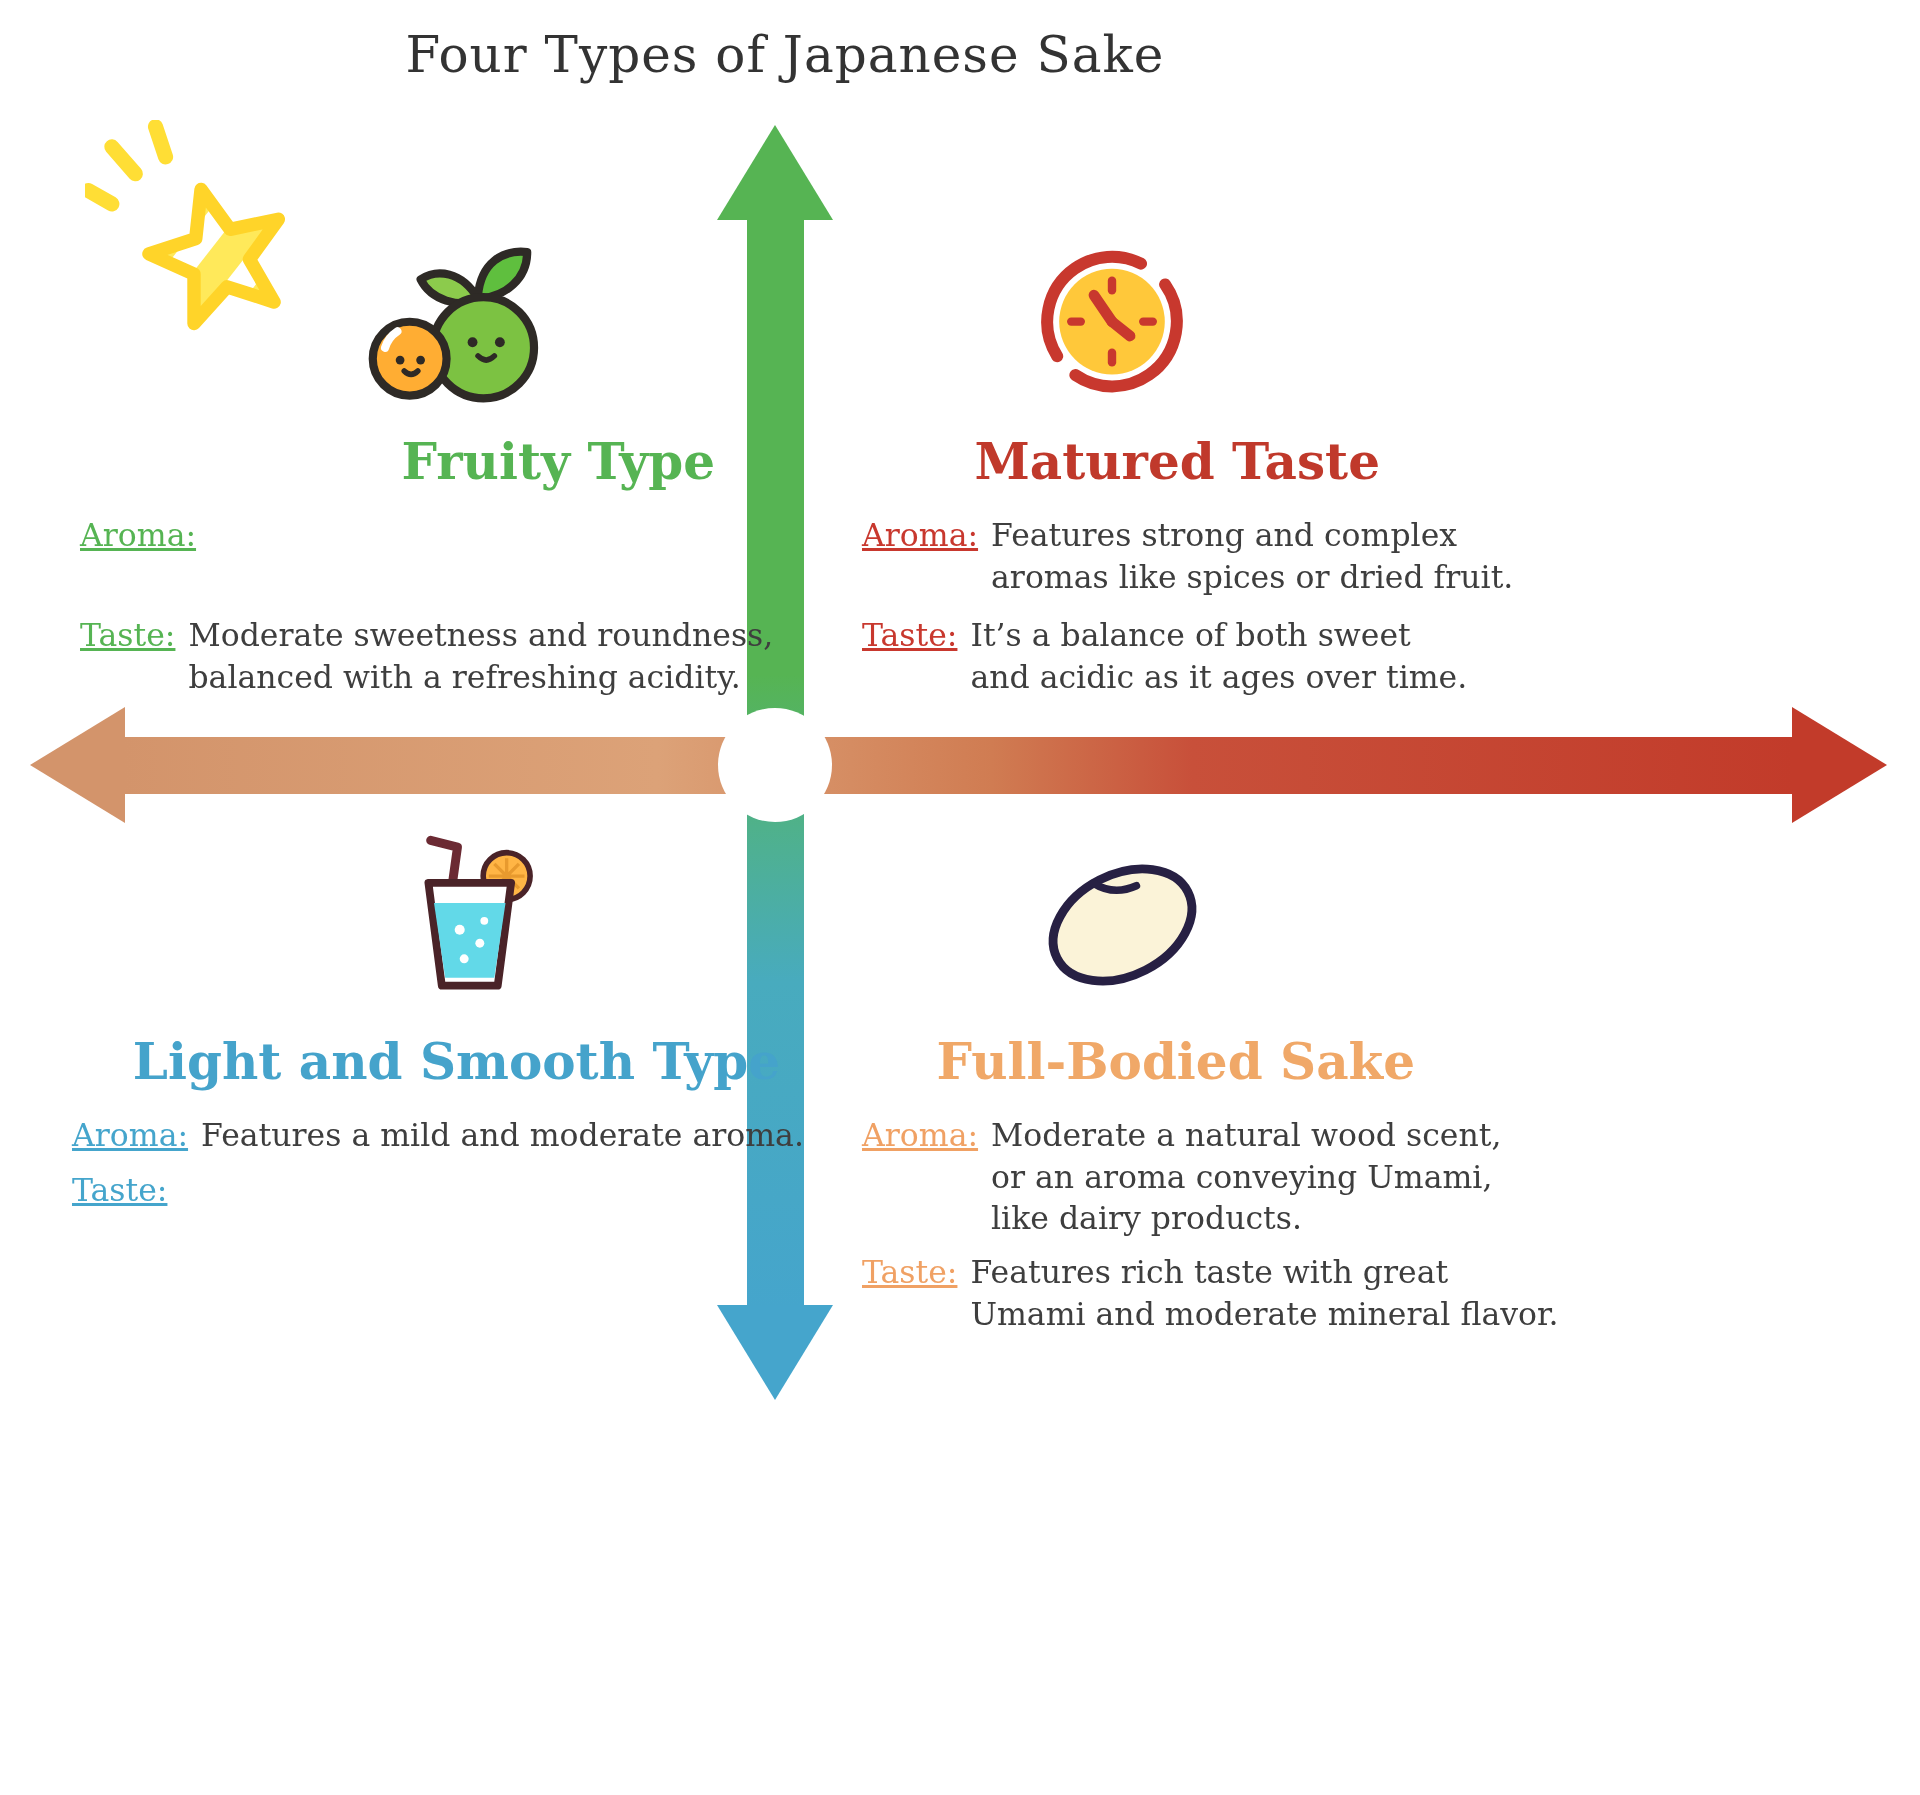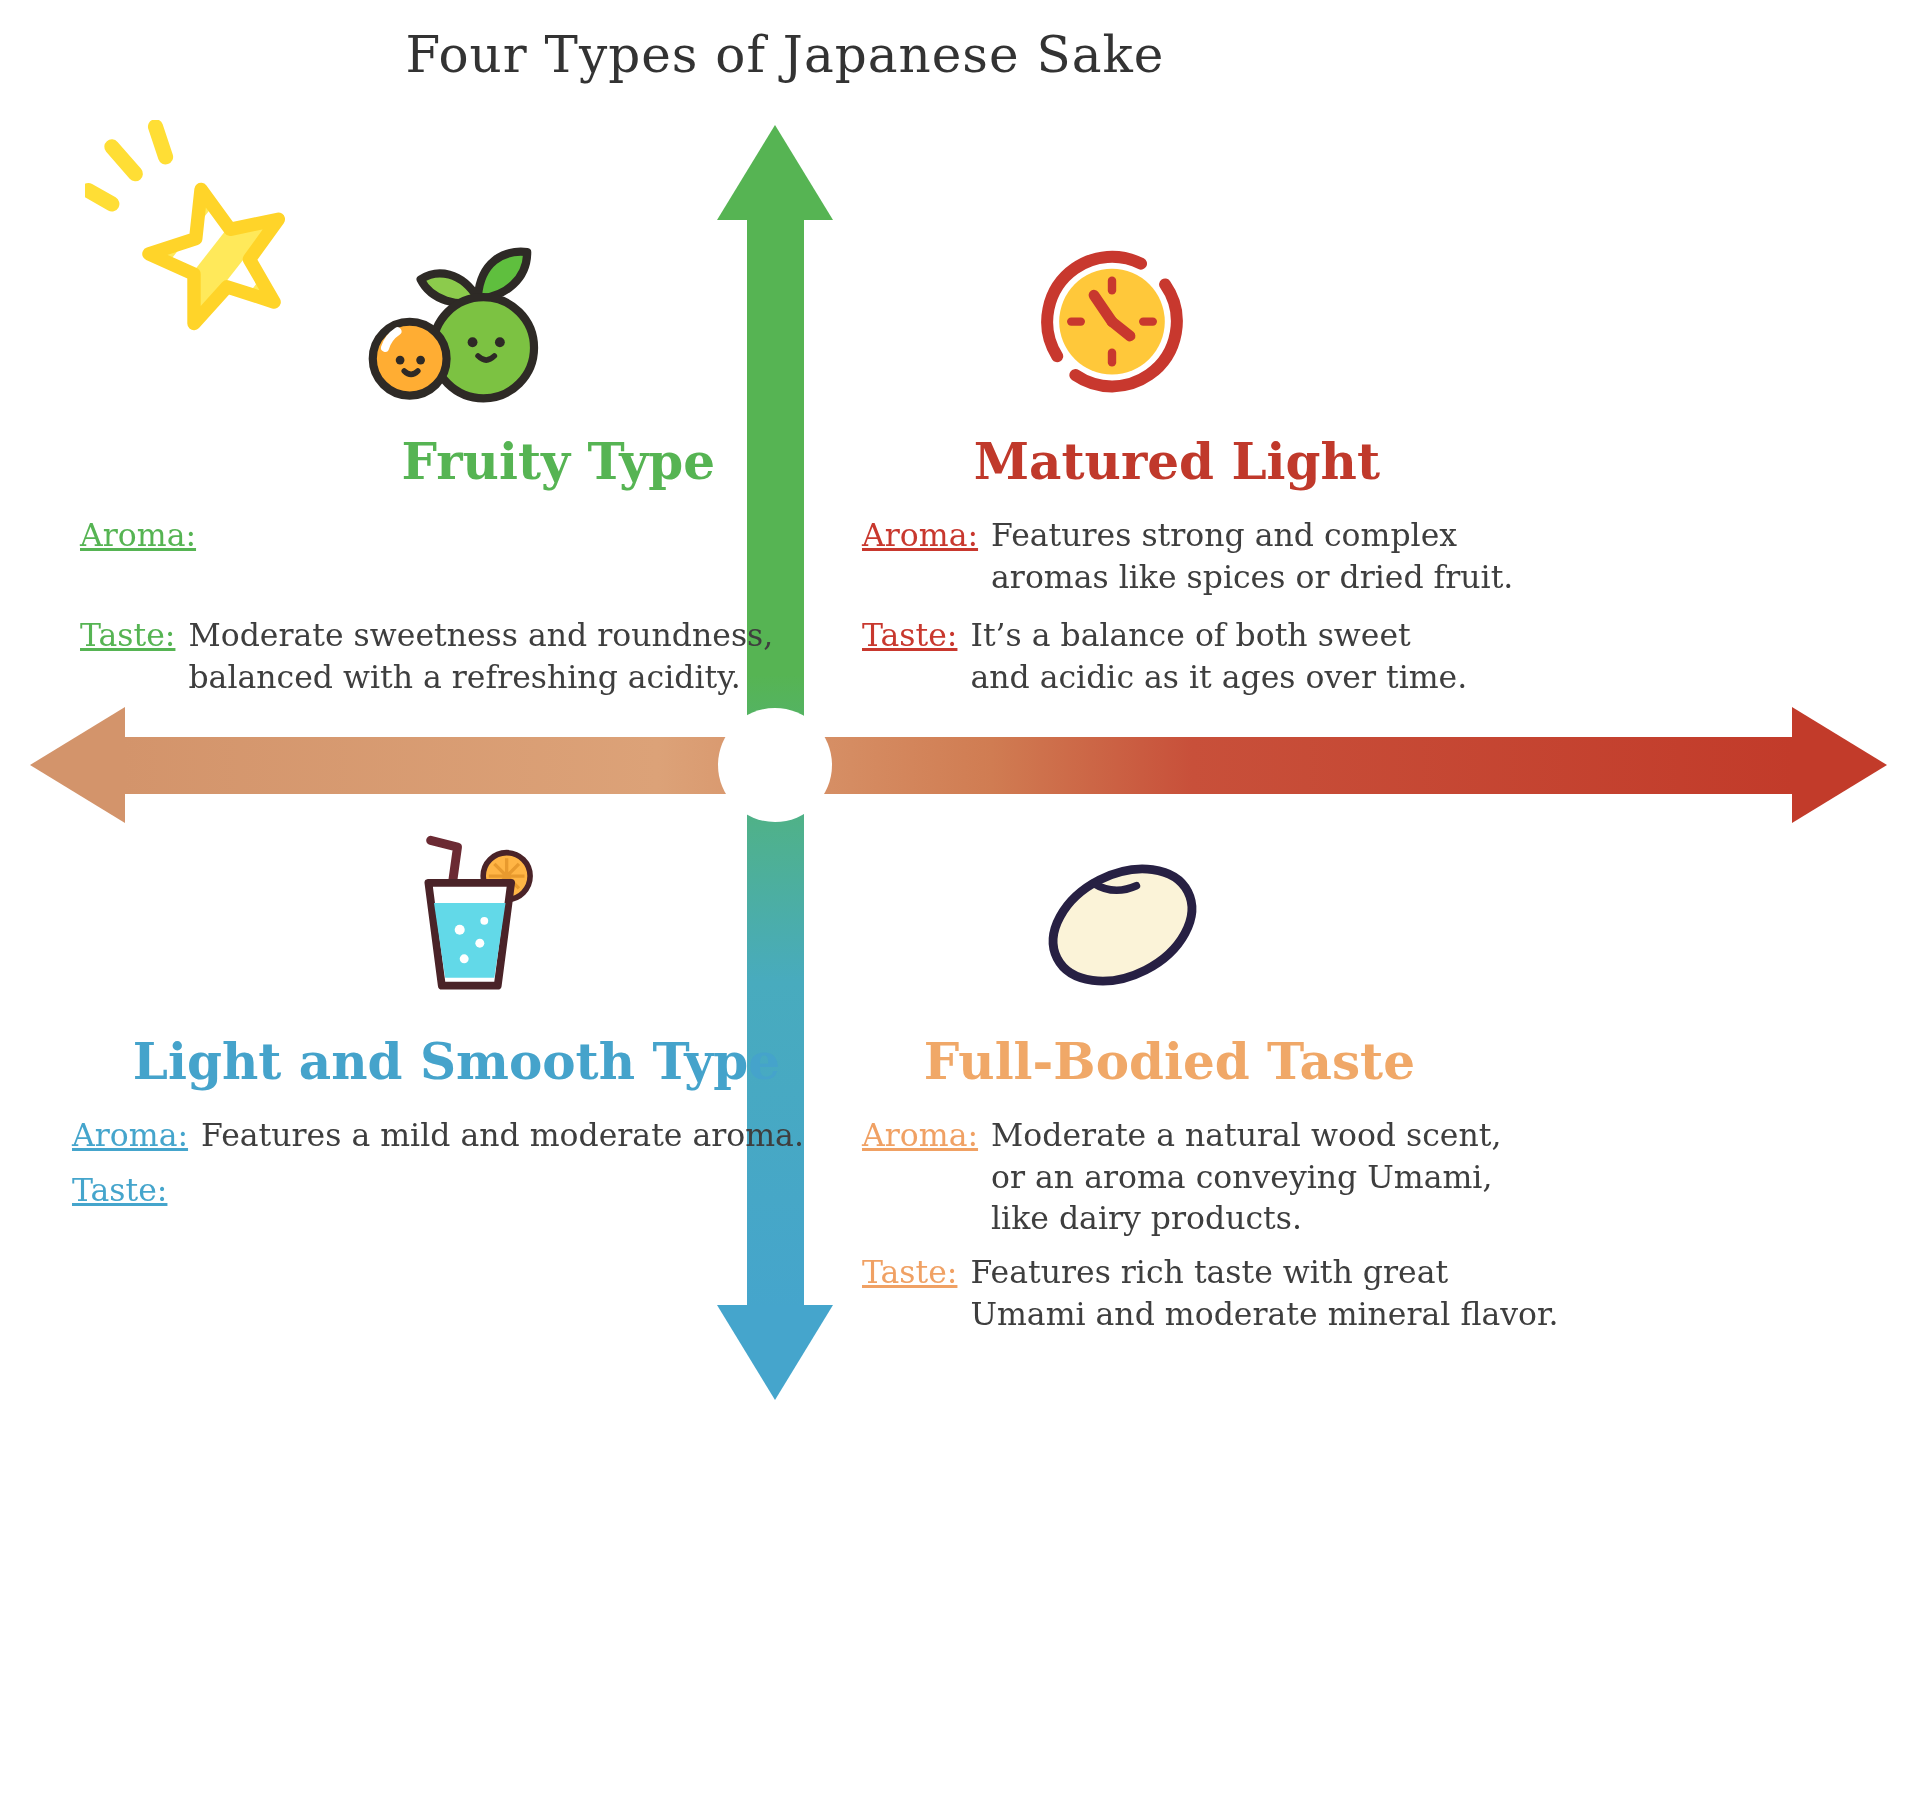--- a/index.html
+++ b/index.html
@@ -148,21 +148,21 @@
     <circle cx="75" cy="78" r="44" fill="#FFC83A"></circle>
     <circle cx="75" cy="78" r="54" fill="none" stroke="#C8382E" stroke-width="10" stroke-linecap="round" stroke-dasharray="150 22 140 27" transform="rotate(-35 75 78)"></circle>
     <path d="M75,44 L75,52" stroke="#C8382E" stroke-width="7" stroke-linecap="round"></path>
     <path d="M75,104 L75,112" stroke="#C8382E" stroke-width="7" stroke-linecap="round"></path>
     <path d="M41,78 L49,78" stroke="#C8382E" stroke-width="7" stroke-linecap="round"></path>
     <path d="M101,78 L109,78" stroke="#C8382E" stroke-width="7" stroke-linecap="round"></path>
     <path d="M75,78 L60,56" stroke="#C8382E" stroke-width="9" stroke-linecap="round"></path>
     <path d="M75,78 L90,90" stroke="#C8382E" stroke-width="9" stroke-linecap="round"></path>
   </svg>
 
-  <h2 class="qtitle red">Matured Light</h2>
+  <h2 class="qtitle red">Matured Taste</h2>
 
   <div class="row matured-aroma">
     <span class="label red">Aroma:</span>
     <span class="desc">Features strong and complex
 aromas like spices or dried fruit.</span>
   </div>
   <div class="row matured-taste">
     <span class="label red">Taste:</span>
     <span class="desc">It’s a balance of both sweet
 and acidic as it ages over time.</span>
@@ -188,21 +188,21 @@
   </div>
   <div class="row light-taste">
     <span class="label blue">Taste:</span>
   </div>
 
   <svg class="icon icon-rice" viewBox="0 0 170 150">
     <ellipse cx="85" cy="75" rx="58" ry="40" transform="rotate(-27 85 75)" fill="#FBF3D8" stroke="#272043" stroke-width="7"></ellipse>
     <path d="M62,42 Q78,52 96,44" fill="none" stroke="#272043" stroke-width="6" stroke-linecap="round"></path>
   </svg>
 
-  <h2 class="qtitle orange">Full-Bodied Taste</h2>
+  <h2 class="qtitle orange">Full-Bodied Sake</h2>
 
   <div class="row full-aroma">
     <span class="label orange">Aroma:</span>
     <span class="desc">Moderate a natural wood scent,
 or an aroma conveying Umami,
 like dairy products.</span>
   </div>
   <div class="row full-taste">
     <span class="label orange">Taste:</span>
     <span class="desc">Features rich taste with great

